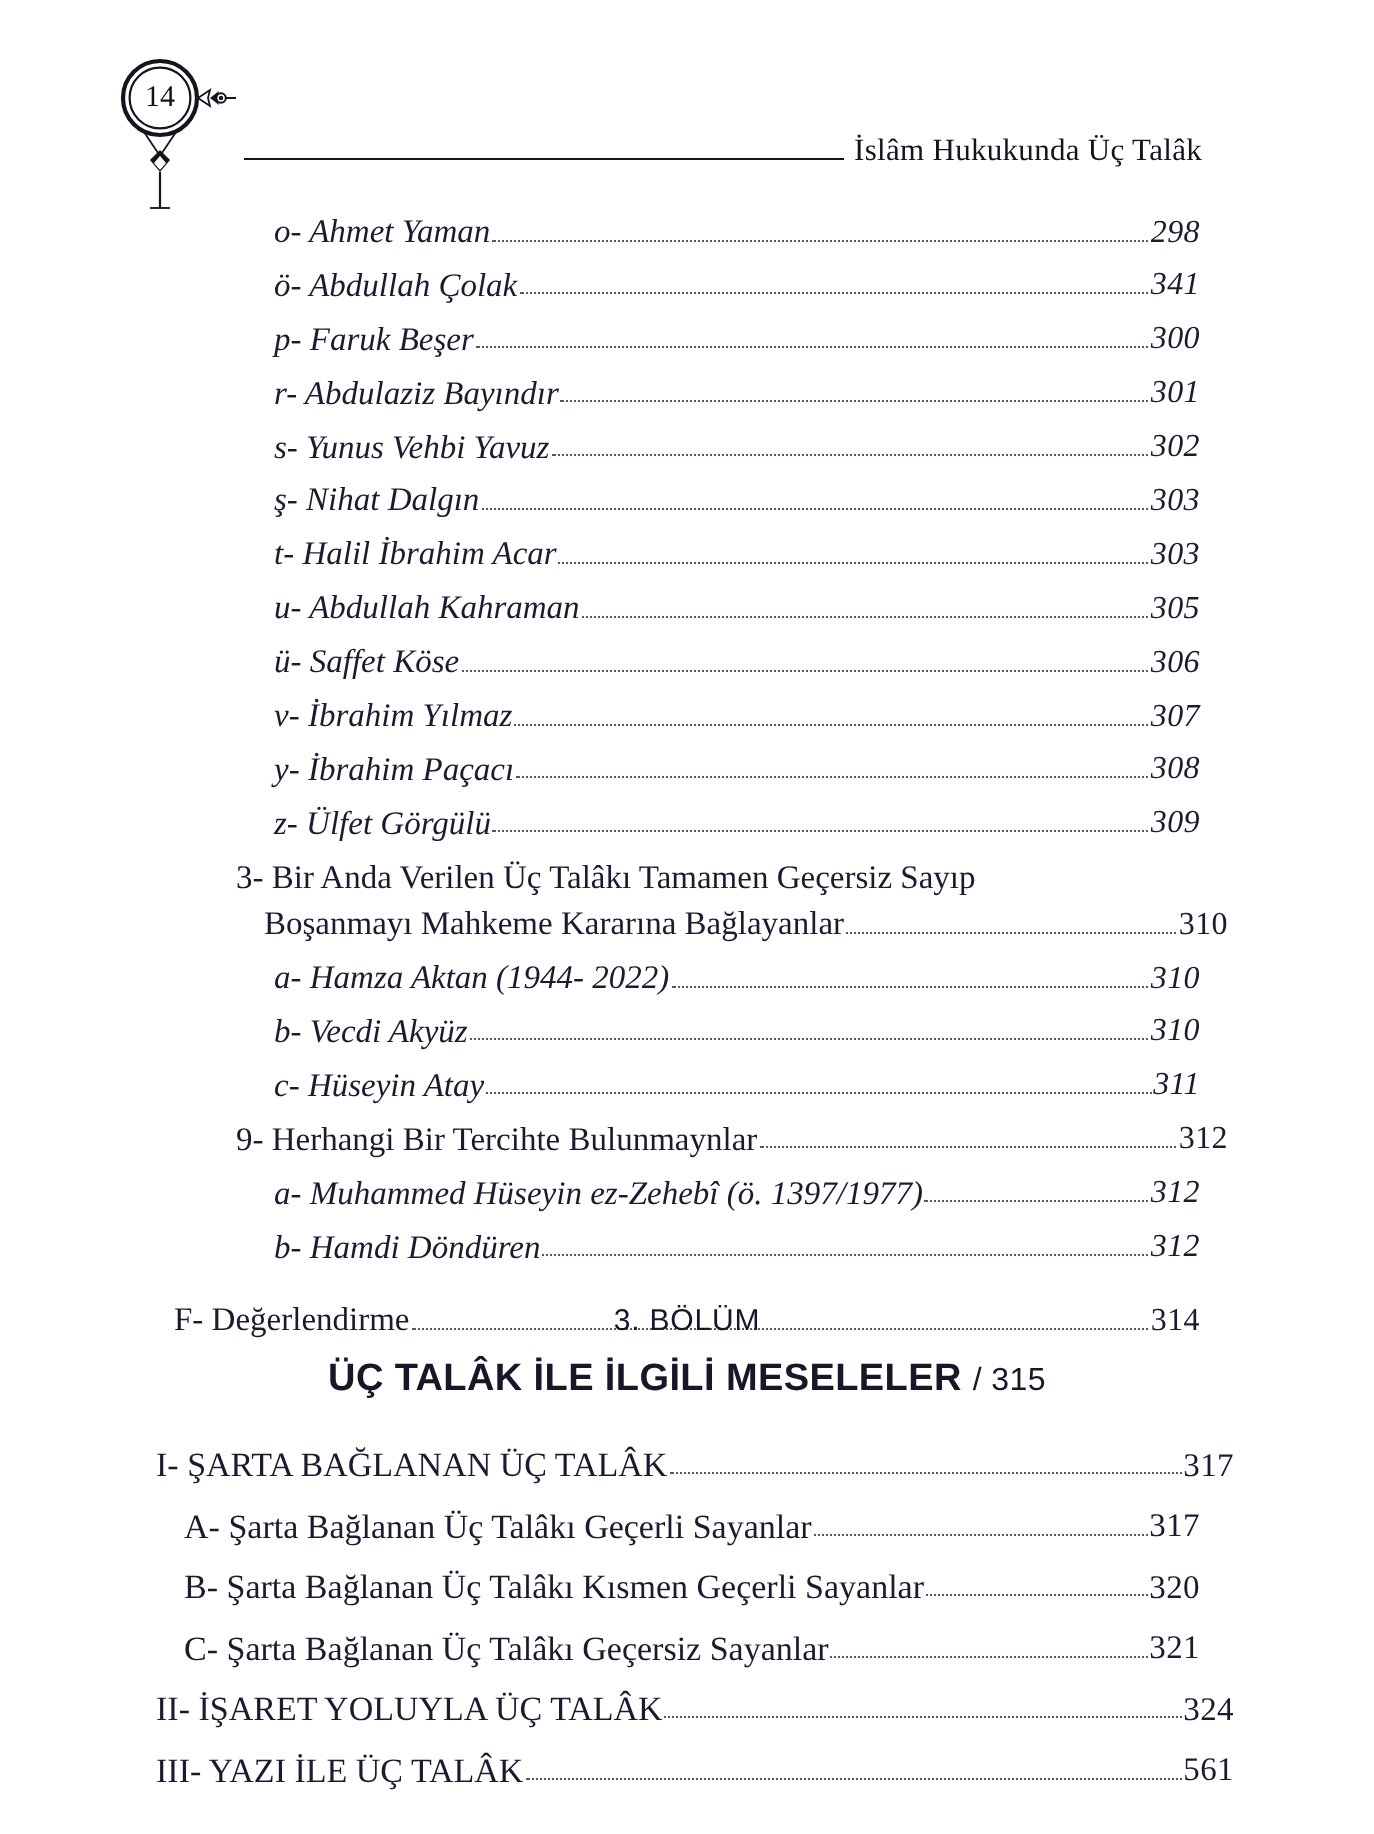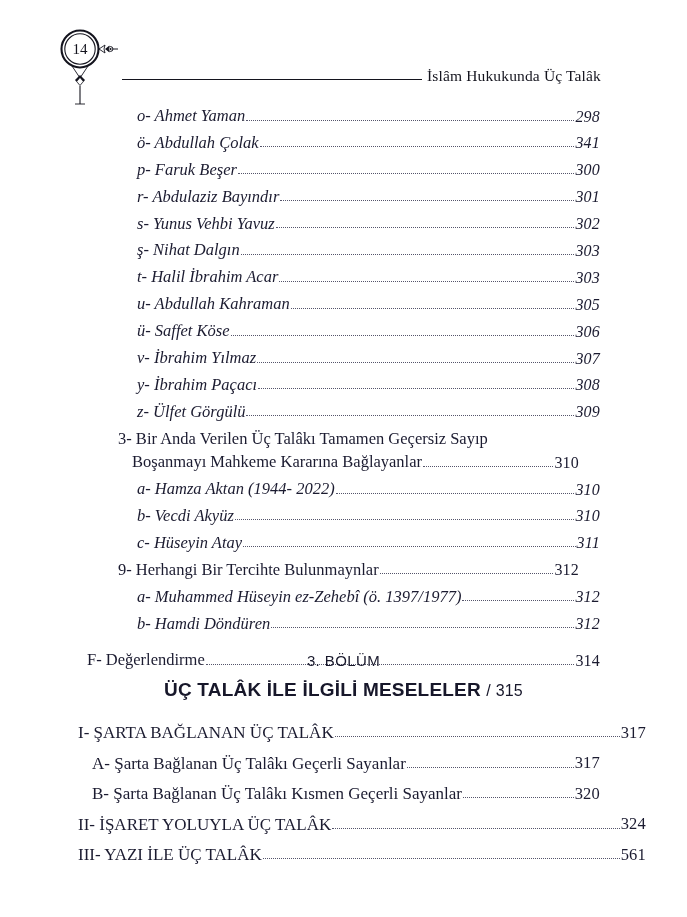--- a/index.html
+++ b/index.html
@@ -79,24 +79,24 @@
   }
   .entry .pageno {
     flex: 0 0 auto;
     text-align: right;
     font-size: 16px;
     letter-spacing: 0.2px;
   }
 
   
   .lvl-name   { padding-left: 137px; padding-right: 87px; }
-  .lvl-num    { padding-left: 118px; padding-right: 108px; }
+  .lvl-num    { padding-left: 118px; padding-right: 73px; }
   .lvl-letter { padding-left: 137px; padding-right: 87px; }
   .lvl-cap    { padding-left: 87px;  padding-right: 87px; }
-  .lvl-roman  { padding-left: 78px;  padding-right: 41px; }
+  .lvl-roman  { padding-left: 78px;  padding-right: 70px; }
   .lvl-alpha  { padding-left: 92px;  padding-right: 87px; }
 
   .italic { font-style: italic; }
   .roman  { font-style: normal; }
 
   
   .entry.multiline {
     display: block;
     padding-bottom: 10.4px;
   }
@@ -318,20 +318,25 @@
         <div class="entry lvl-alpha roman">
           <span class="label">A- Şarta Bağlanan Üç Talâkı Geçerli Sayanlar</span>
           <span class="leader"></span>
           <span class="pageno">317</span>
         </div>
         <div class="entry lvl-alpha roman">
           <span class="label">B- Şarta Bağlanan Üç Talâkı Kısmen Geçerli Sayanlar</span>
           <span class="leader"></span>
           <span class="pageno">320</span>
         </div>
+        <div class="entry lvl-alpha roman">
+          <span class="label">C- Şarta Bağlanan Üç Talâkı Geçersiz Sayanlar</span>
+          <span class="leader"></span>
+          <span class="pageno">321</span>
+        </div>
         <div class="entry lvl-roman roman">
           <span class="label">II- İŞARET YOLUYLA ÜÇ TALÂK</span>
           <span class="leader"></span>
           <span class="pageno">324</span>
         </div>
         <div class="entry lvl-roman roman">
           <span class="label">III- YAZI İLE ÜÇ TALÂK</span>
           <span class="leader"></span>
           <span class="pageno">561</span>
         </div>

